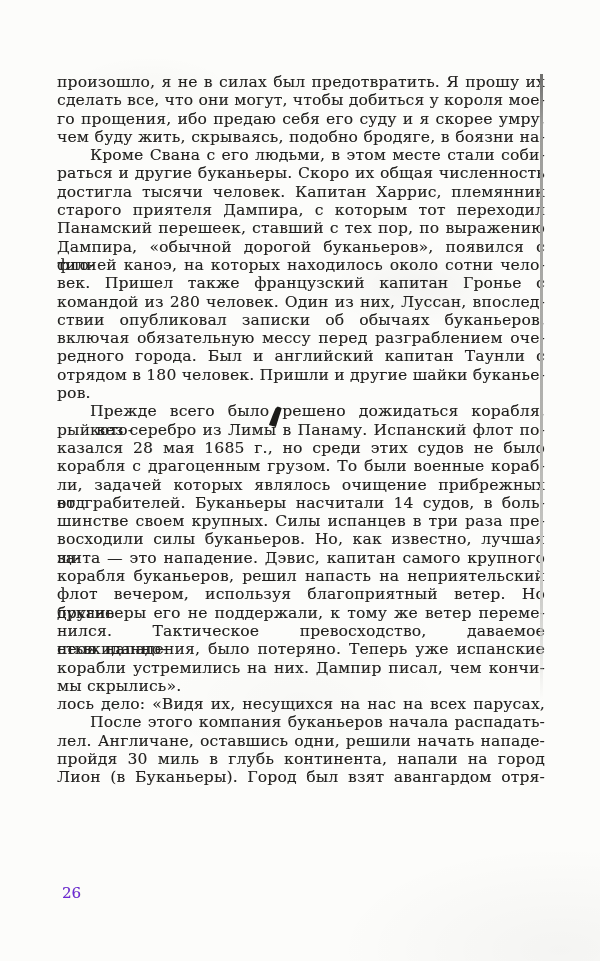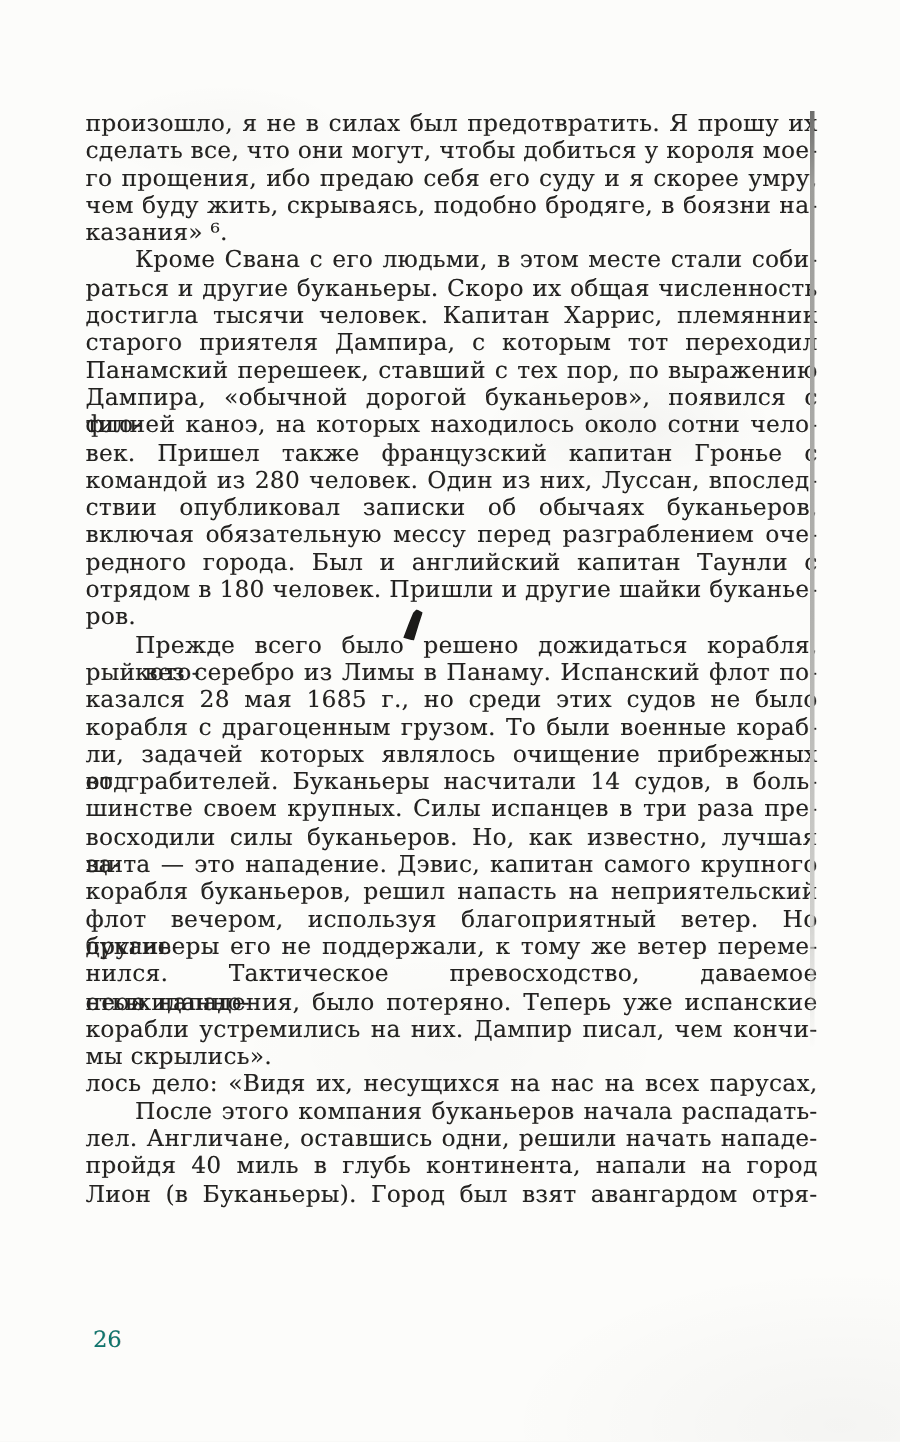--- a/index.html
+++ b/index.html
@@ -51,21 +51,21 @@
     overflow: visible;
   }
   .ln.ind { padding-left: 33px; }
   .ln.end { text-align-last: left; }
   .pagenum {
     position: absolute;
     left: 62px;
     top: 884px;
     font-size: 15px;
     line-height: 18px;
-    color: #0f766e;
+    color: #6d28d9;
     text-shadow: 0.3px 0.3px 0 rgba(35,34,32,0.32);
   }
   .edge-shadow {
     position: absolute;
     left: 540px;
     top: 74px;
     width: 2.5px;
     height: 625px;
     background: linear-gradient(to bottom,
       #6e6e6c 0%,
@@ -91,21 +91,20 @@
 <body>
 
 <div class="page">
 
   <div class="textblock">
 
     <div class="ln">произошло, я не в силах был предотвратить. Я прошу их</div>
     <div class="ln">сделать все, что они могут, чтобы добиться у короля мое-</div>
     <div class="ln">го прощения, ибо предаю себя его суду и я скорее умру,</div>
     <div class="ln">чем буду жить, скрываясь, подобно бродяге, в боязни на-</div>
-    <div class="ln end">казания» ⁶.</div>
 
     <div class="ln ind">Кроме Свана с его людьми, в этом месте стали соби-</div>
     <div class="ln">раться и другие буканьеры. Скоро их общая численность</div>
     <div class="ln">достигла тысячи человек. Капитан Харрис, племянник</div>
     <div class="ln">старого приятеля Дампира, с которым тот переходил</div>
     <div class="ln">Панамский перешеек, ставший с тех пор, по выражению</div>
     <div class="ln">Дампира, «обычной дорогой буканьеров», появился с фло-</div>
     <div class="ln">тилией каноэ, на которых находилось около сотни чело-</div>
     <div class="ln">век. Пришел также французский капитан Гронье с</div>
     <div class="ln">командой из 280 человек. Один из них, Луссан, впослед-</div>
@@ -128,21 +127,21 @@
     <div class="ln">флот вечером, используя благоприятный ветер. Но другие</div>
     <div class="ln">буканьеры его не поддержали, к тому же ветер переме-</div>
     <div class="ln">нился. Тактическое превосходство, даваемое неожиданно-</div>
     <div class="ln">стью нападения, было потеряно. Теперь уже испанские</div>
     <div class="ln">корабли устремились на них. Дампир писал, чем кончи-</div>
     <div class="ln end">мы скрылись».</div>
     <div class="ln">лось дело: «Видя их, несущихся на нас на всех парусах,</div>
 
     <div class="ln ind">После этого компания буканьеров начала распадать-</div>
     <div class="ln">лел. Англичане, оставшись одни, решили начать нападе-</div>
-    <div class="ln">пройдя 40 миль в глубь континента, напали на город</div>
+    <div class="ln">пройдя 30 миль в глубь континента, напали на город</div>
     <div class="ln">Лион (в Буканьеры). Город был взят авангардом отря-</div>
   </div>
 
   <div class="ink-blot"></div>
   <div class="edge-shadow"></div>
 
   <div class="pagenum">26</div>
 </div>
 
 </body></html>

